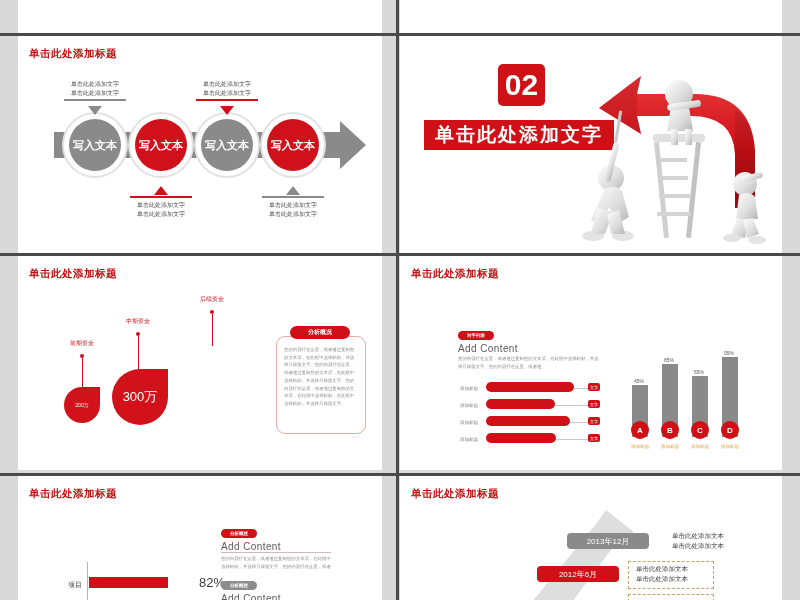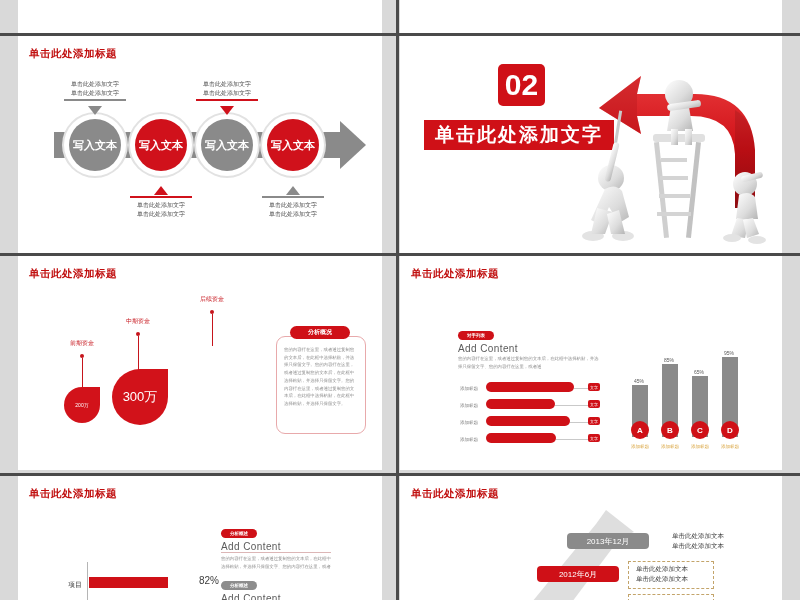--- a/index.html
+++ b/index.html
@@ -93,21 +93,21 @@
   .tl-chip{
     position:absolute;border-radius:4px;display:flex;align-items:center;justify-content:center;
     color:#fff;font-size:8px;white-space:nowrap;
   }
   .tl-chip.grey{background:#8a8a8a;}
   .tl-chip.red{background:#cf1017;}
   .tl-text{position:absolute;font-size:6.5px;line-height:1.6;color:#3d3d3d;text-align:center;white-space:nowrap;}
   .tl-dash{position:absolute;border:1px dashed #c3a46a;}
   .hprog{position:absolute;background:#cf1017;}
   .hprog-lbl{position:absolute;font-size:7px;color:#3d3d3d;white-space:nowrap;}
-  .hprog-val{position:absolute;font-size:10px;color:#3d3d3d;white-space:nowrap;line-height:1.05;padding-left:28px;}
+  .hprog-val{position:absolute;font-size:13px;color:#3d3d3d;white-space:nowrap;line-height:1.05;padding-left:28px;}
   .axis{position:absolute;background:#b5b5b5;}
 </style>
 </head>
 <body>
 
 <div id="page">
 
   <div class="slide" style="left:18px;top:0;width:364px;height:33px;"></div>
   <div class="slide" style="left:400px;top:0;width:382px;height:33px;"></div>
 

